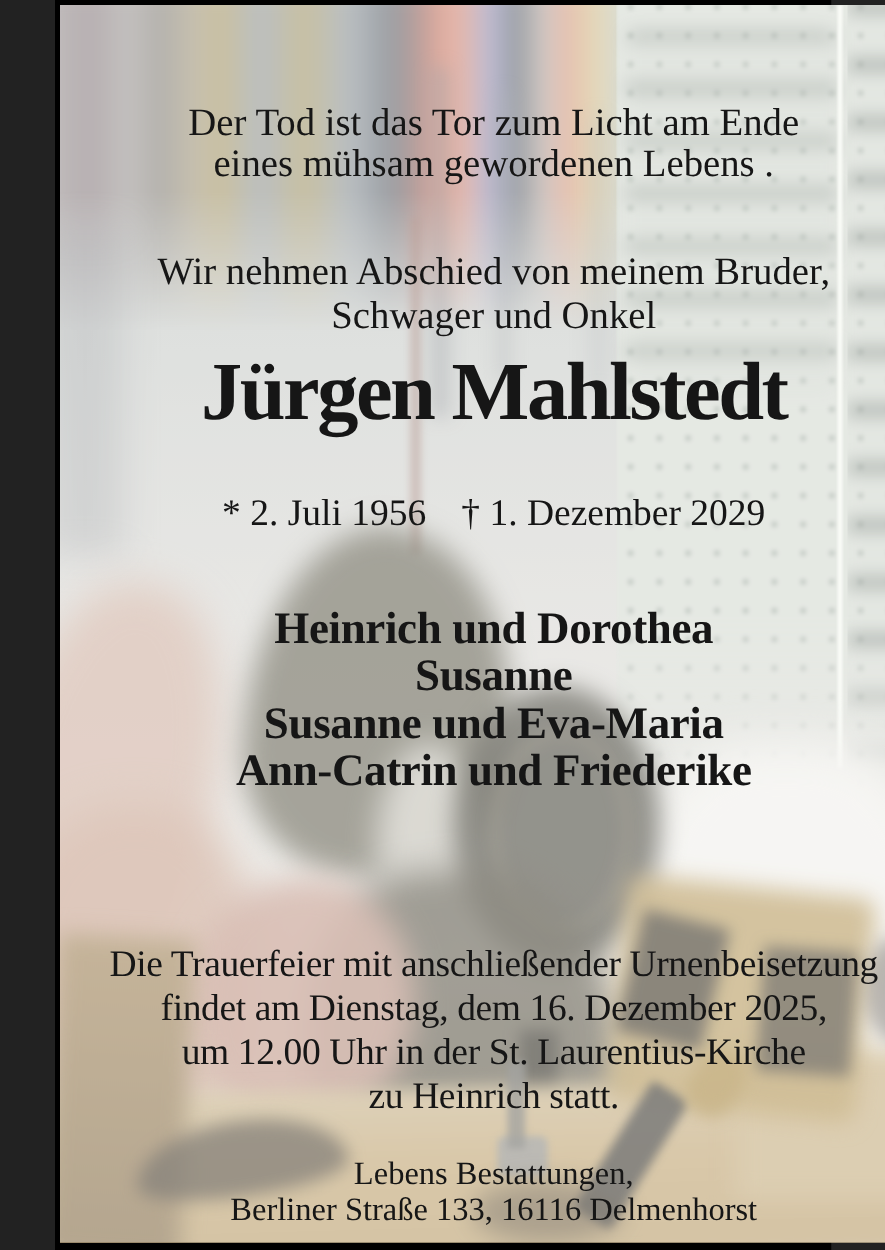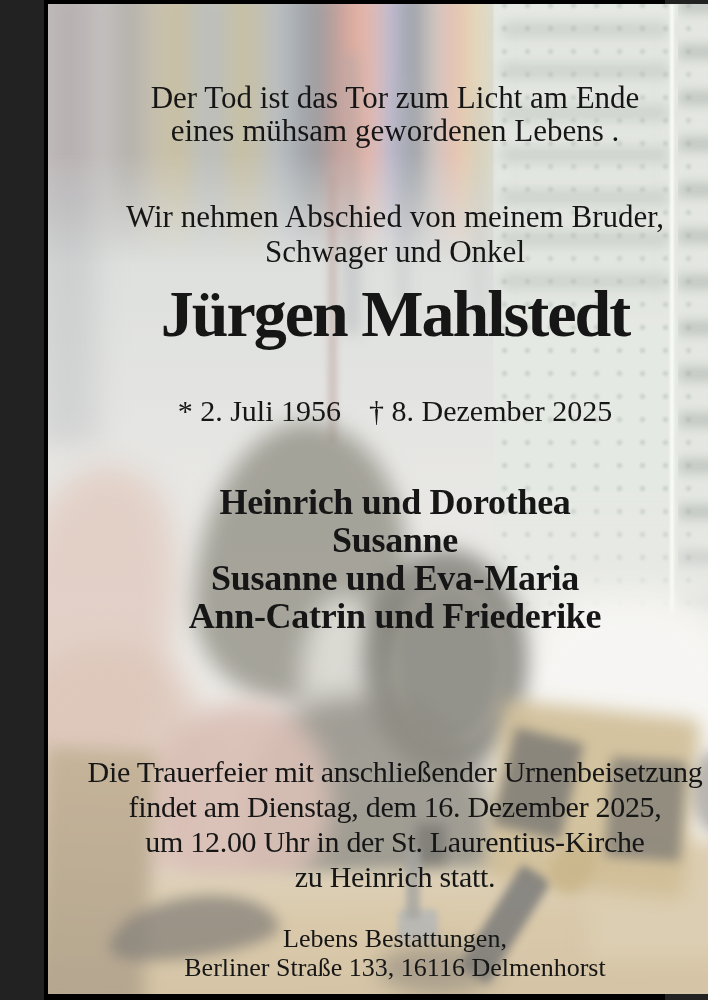--- a/index.html
+++ b/index.html
@@ -140,21 +140,21 @@
       </div>
 
       <div class="block intro">
         <div>Wir nehmen Abschied von meinem Bruder,</div>
         <div>Schwager und Onkel</div>
       </div>
 
       <div class="block deceased-name">Jürgen Mahlstedt</div>
 
       <div class="block dates">
-        <span class="grp"><span>*</span> <span>2. Juli 1956</span></span><span class="gap"></span><span class="grp"><span>†</span> <span>8. Dezember 2025</span></span>
+        <span class="grp"><span>*</span> <span>2. Juli 1956</span></span><span class="gap"></span><span class="grp"><span>†</span> <span>1. Dezember 2029</span></span>
       </div>
 
       <div class="block mourners">
         <div>Heinrich und Dorothea</div>
         <div>Susanne</div>
         <div>Susanne und Eva-Maria</div>
         <div>Ann-Catrin und Friederike</div>
       </div>
 
       <div class="block service">

